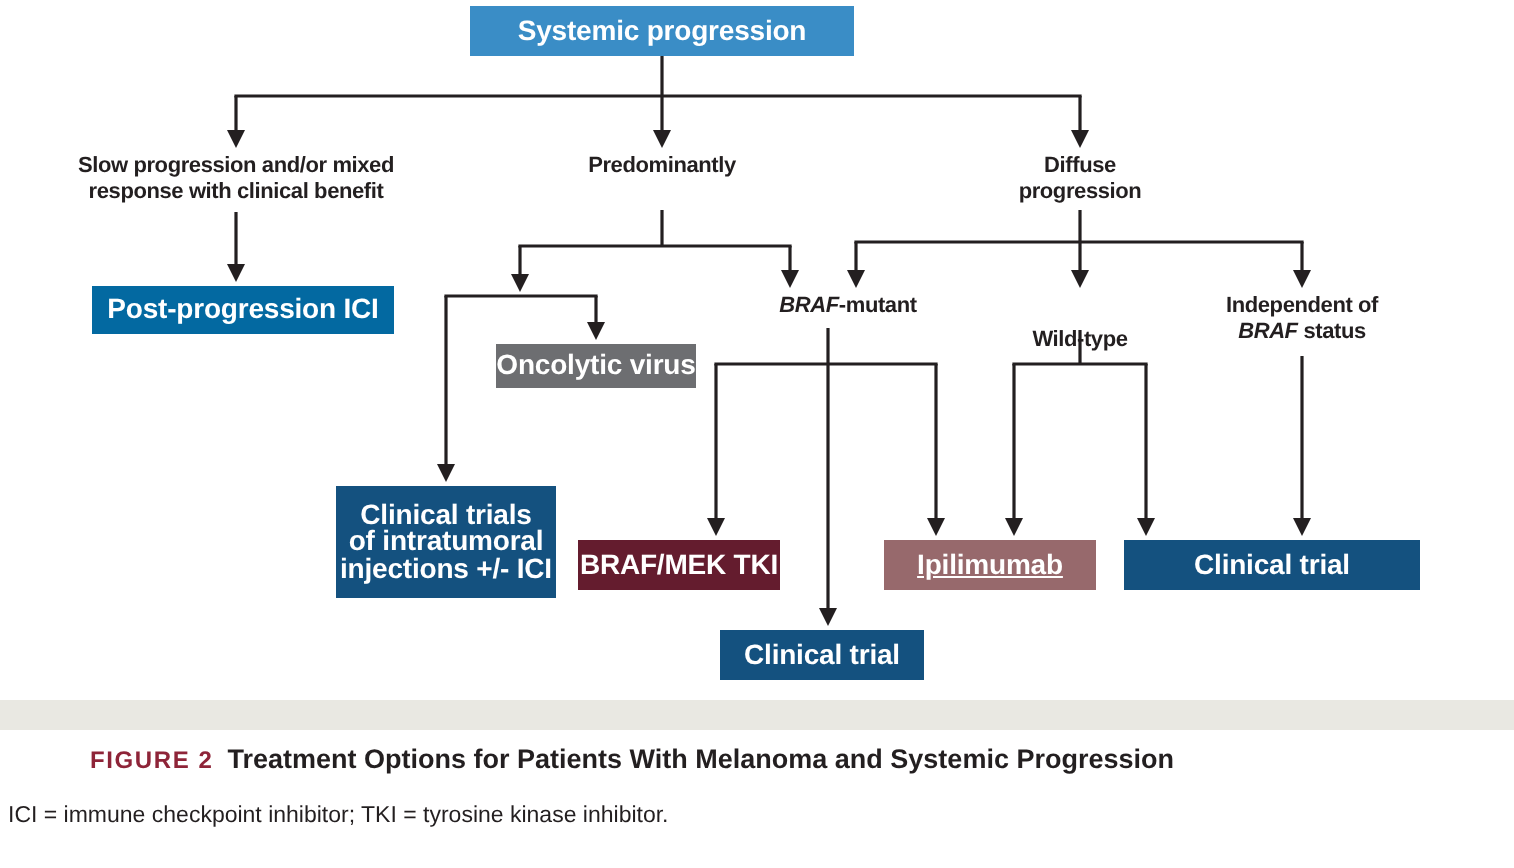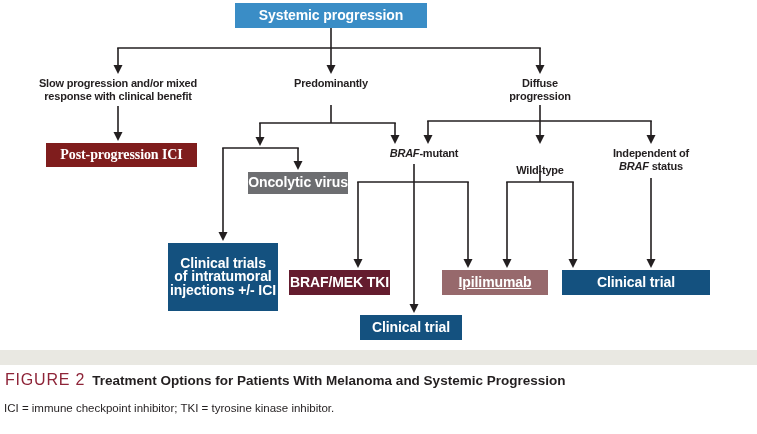--- a/index.html
+++ b/index.html
@@ -6,21 +6,21 @@
   #canvas{position:relative;width:757px;height:434px;background:#ffffff;overflow:hidden;
           font-family:"Liberation Sans",sans-serif;}
   #edges{position:absolute;left:0;top:0;}
   .lbl{position:absolute;color:#231F20;font-weight:bold;font-size:11px;line-height:13px;
        text-align:center;letter-spacing:-0.2px;}
   .box{position:absolute;color:#ffffff;font-weight:bold;font-size:14px;line-height:13.5px;
        display:flex;flex-direction:column;align-items:center;justify-content:center;
        text-align:center;letter-spacing:-0.1px;}
   .band{position:absolute;left:0;width:757px;top:350px;height:15px;}
   .caption{position:absolute;left:5px;top:371px;width:747px;white-space:nowrap;}
-  .fig-label{font-size:16px;font-weight:normal;letter-spacing:0.8px;}
+  .fig-label{font-size:12px;font-weight:bold;letter-spacing:0.8px;margin-left:40px;}
   .fig-title{font-size:13.5px;font-weight:bold;color:#231F20;margin-left:7px;}
   .footnote{position:absolute;left:4px;top:402px;font-size:11.5px;color:#231F20;}
   .gene{font-style:italic;}
 </style>
 </head>
 <body>
 
 <div id="canvas">
 
   <svg id="edges" width="757" height="352" viewBox="0 0 757 352">
@@ -105,40 +105,40 @@
     <div>response with clinical benefit</div>
   </div>
   <div class="lbl" style="left:266px;top:77px;width:130px;">
     <div>Predominantly</div>
   </div>
   <div class="lbl" style="left:490px;top:77px;width:100px;">
     <div>Diffuse</div>
     <div>progression</div>
   </div>
 
-  <div class="box" style="left: 46px; top: 143px; width: 151px; height: 24px; background: #7f1d1d; font-family: Liberation Serif, serif;">
+  <div class="box" style="left: 46px; top: 143px; width: 151px; height: 24px; background: #0369a1;">
     <span>Post-progression ICI</span>
   </div>
 
   <div class="lbl" style="left:364px;top:147px;width:120px;">
     <span class="gene">BRAF</span><span>-mutant</span>
   </div>
   <div class="lbl" style="left:500px;top:164px;width:80px;">
     <span>Wild-type</span>
   </div>
   <div class="lbl" style="left:601px;top:147px;width:100px;">
     <div>Independent of</div>
     <div><span class="gene">BRAF</span><span> status</span></div>
   </div>
 
   <div class="box" style="left: 248px; top: 172px; width: 100px; height: 22px; background: rgb(109, 110, 113);">
     <span>Oncolytic virus</span>
   </div>
 
-  <div class="box" style="left: 168px; top: 243px; width: 110px; height: 68px; background: rgb(20, 81, 127);">
+  <div class="box" style="left: 168px; top: 243px; width: 110px; height: 56px; background: rgb(20, 81, 127);">
     <div>Clinical trials</div>
     <div>of intratumoral</div>
     <div>injections +/- ICI</div>
   </div>
 
   <div class="box" style="left: 289px; top: 270px; width: 101px; height: 25px; background: rgb(100, 28, 46); text-align: center;">
     <span>BRAF/MEK TKI</span>
   </div>
   <div class="box" style="left: 442px; top: 270px; width: 106px; height: 25px; background: rgb(151, 105, 108); text-decoration: underline;">
     <span>Ipilimumab</span>

